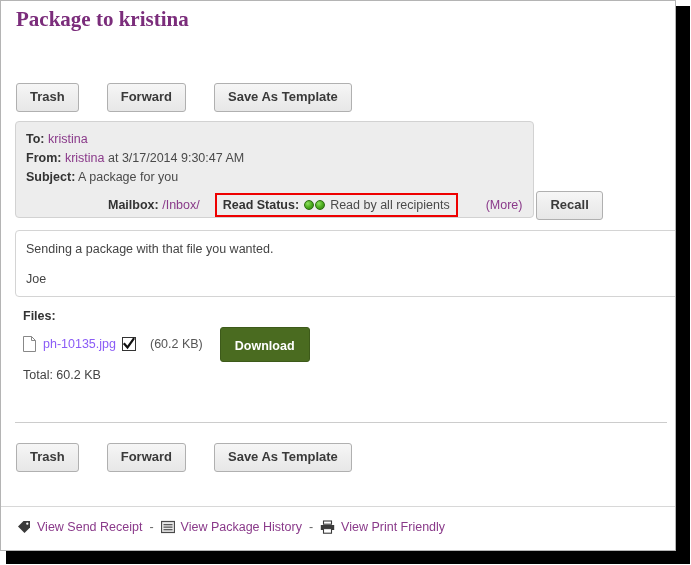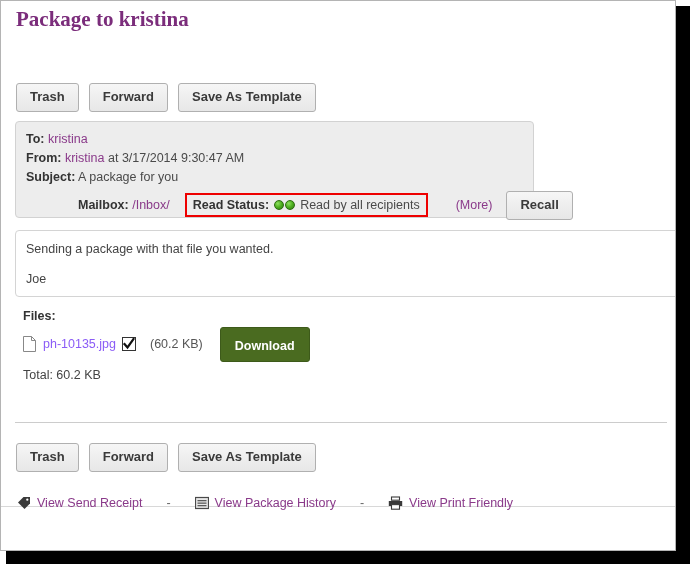--- a/index.html
+++ b/index.html
@@ -63,21 +63,21 @@
     padding: 6px 13px 7px 13px;
     box-sizing: border-box;
     cursor: pointer;
     white-space: nowrap;
     line-height: 14px;
   }
   .btn-row {
     position: absolute;
     left: 15px;
     display: flex;
-    gap: 10px;
+    gap: 28px;
   }
   #toolbar-top { top: 82px; }
   #toolbar-bottom { top: 442px; }
 
   
   #info-panel {
     position: absolute;
     left: 14px;
     top: 120px;
     width: 519px;
@@ -115,21 +115,21 @@
     left: 10px;
     top: 70px;
     right: 8px;
     height: 26px;
     display: flex;
     align-items: center;
   }
   #mailbox-block {
     font-size: 12.5px;
     white-space: nowrap;
-    margin-left: 52px;
+    margin-left: 82px;
   }
   #mailbox-block .lbl { font-weight: bold; color: #333333; }
   #mailbox-block .val { color: #8a3a8a; }
 
   #read-status-highlight {
     margin-left: 15px;
     border: 2px solid #ee0000;
     padding: 3px 6px 3px 6px;
     display: flex;
     align-items: center;
@@ -257,24 +257,24 @@
     top: 505px;
     width: 676px;
     height: 1px;
     background: #d8d8d8;
   }
 
   
   #footer-links {
     position: absolute;
     left: 16px;
-    top: 495px;
+    top: 519px;
     display: flex;
     align-items: center;
-    gap: 24px;
+    gap: 7px;
   }
   .footer-link {
     color: #8a3a8a;
     font-size: 12.5px;
     text-decoration: none;
     cursor: pointer;
     white-space: nowrap;
   }
   .footer-sep { color: #666666; font-size: 12.5px; }
   .footer-icon { display: block; }

